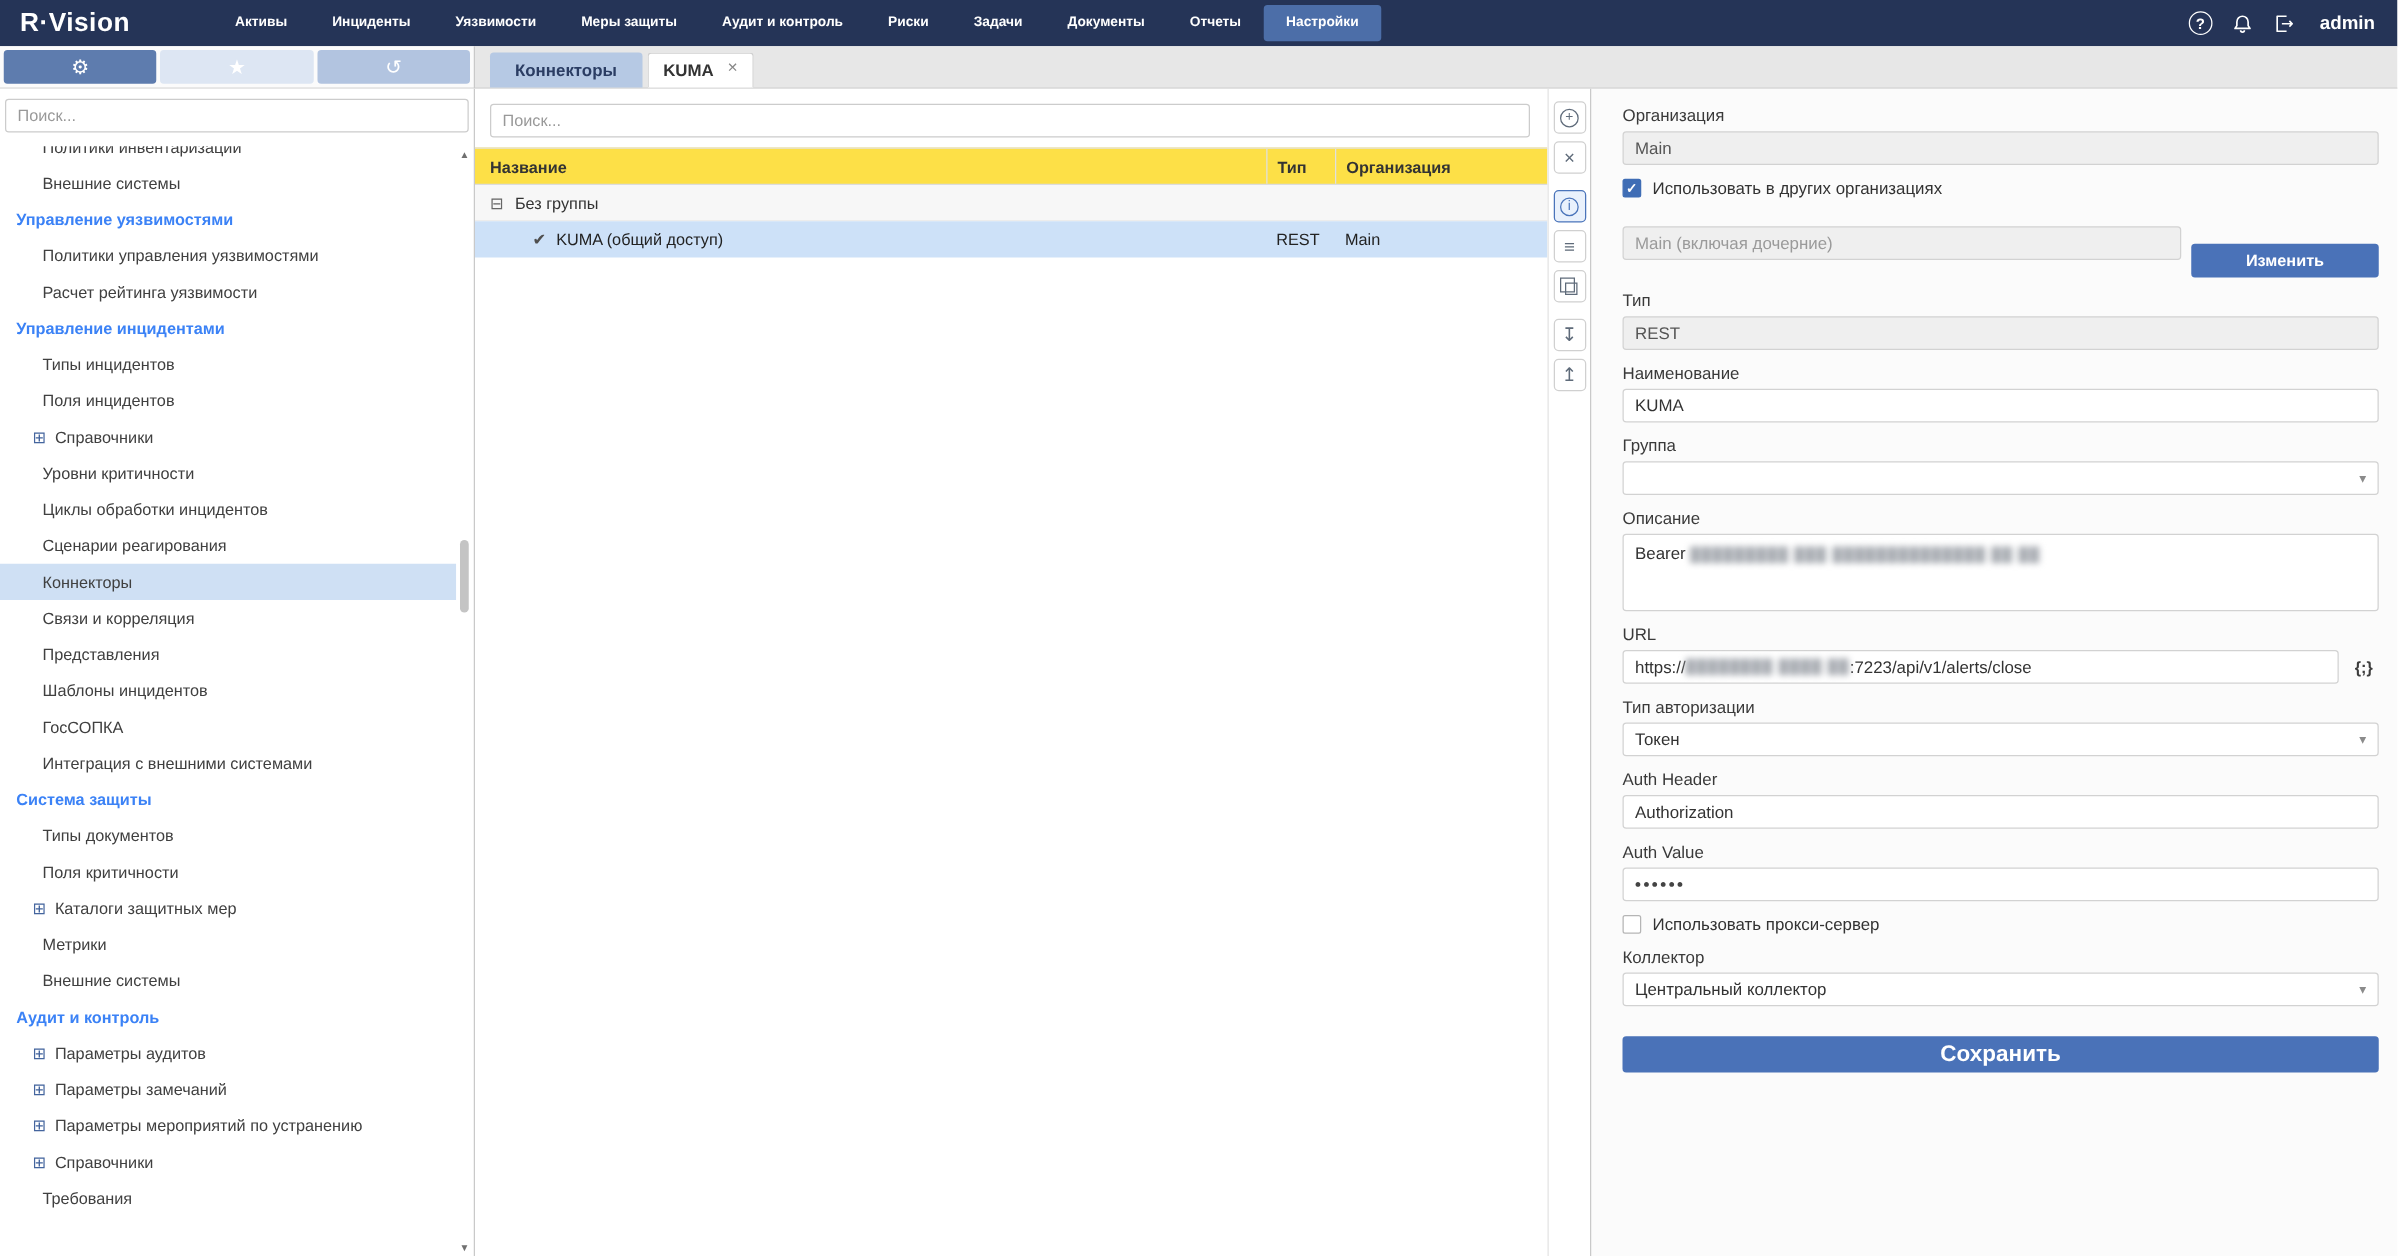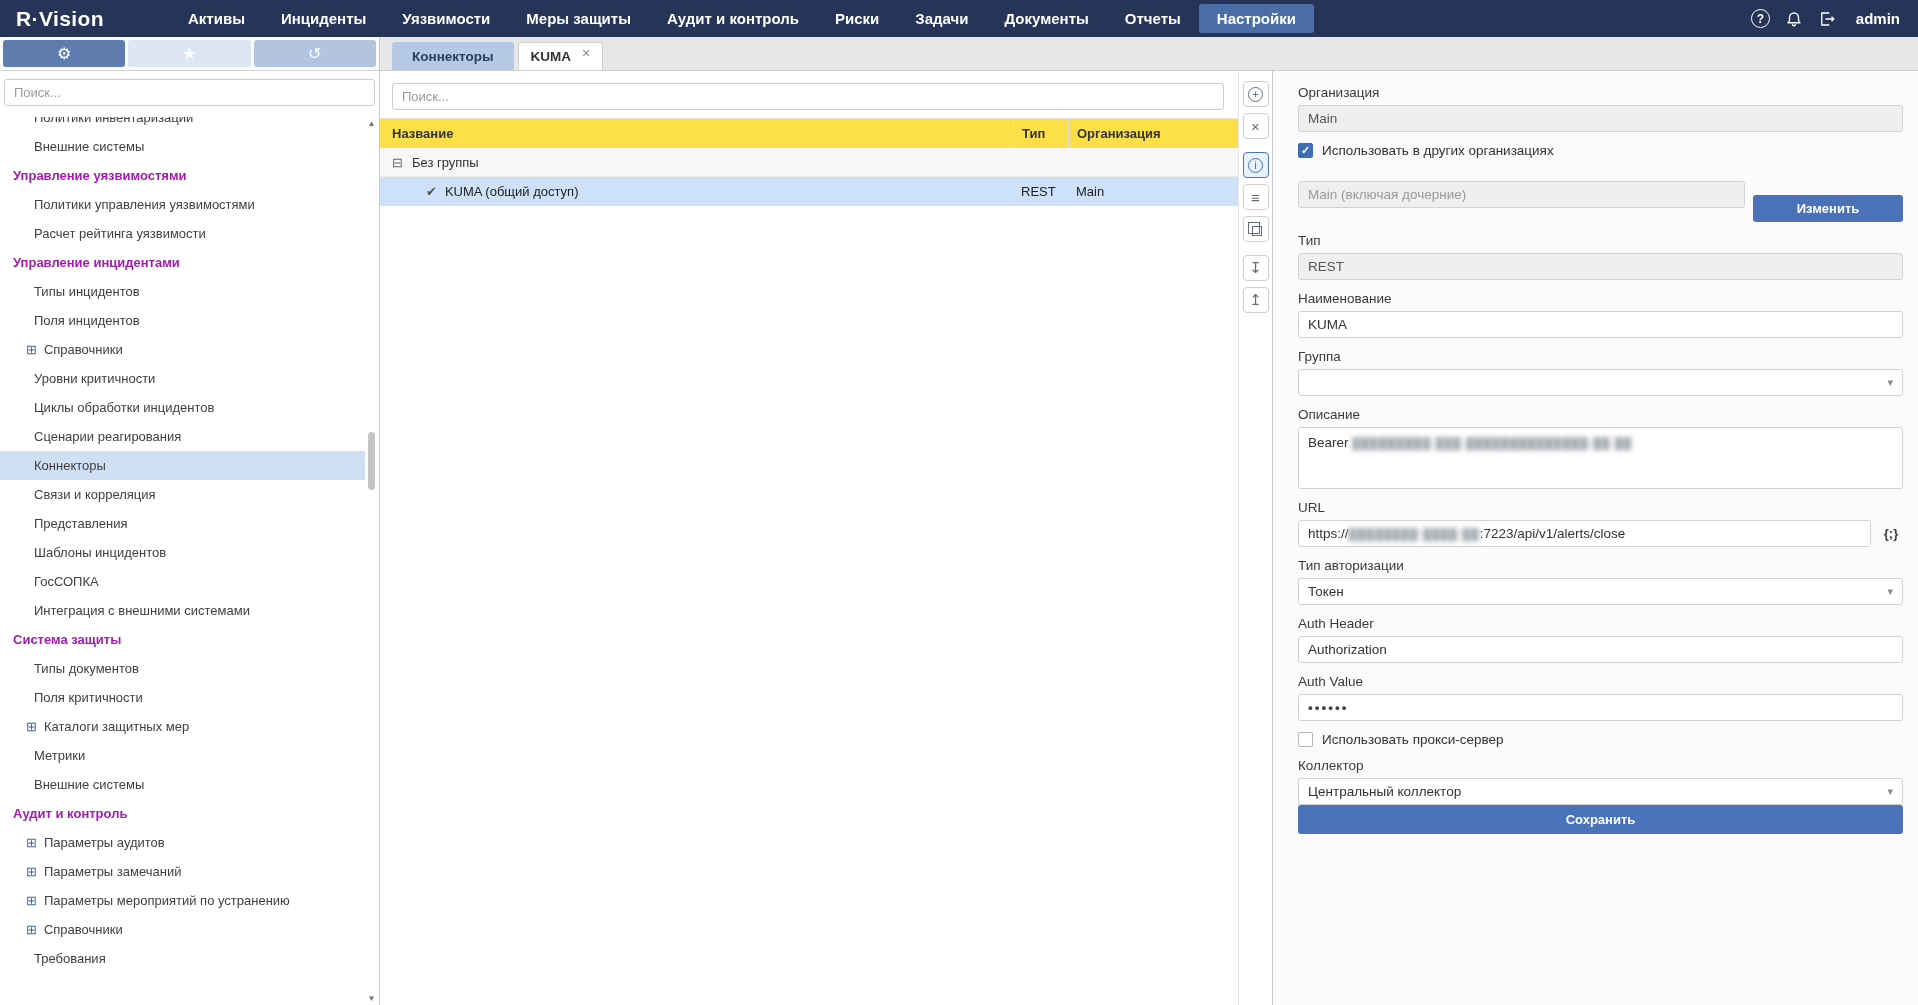--- a/index.html
+++ b/index.html
@@ -5,21 +5,21 @@
   * { box-sizing: border-box; margin: 0; padding: 0; }
   html, body { width: 1918px; height: 1005px; overflow: hidden; }
   body { font-family: "Liberation Sans", sans-serif; background: #fff; color: #333; }
 
   .app { width: 1918px; height: 1005px; display: flex; flex-direction: column; }
 
   
   .topnav { height: 37px; background: #253457; display: flex; align-items: center; flex: 0 0 37px; }
   .logo { width: 170px; padding-left: 16px; font-size: 21px; font-weight: bold; color: #fff; letter-spacing: .4px; }
   .nav-items { display: flex; align-items: center; height: 100%; }
-  .nav-item { height: 29px; line-height: 29px; padding: 0 18px; color: #fff; font-size: 15px; font-weight: 700; border-radius: 3px; cursor: default; white-space: nowrap; text-align: center; }
+  .nav-item { height: 29px; line-height: 29px; padding: 0 18px; color: #fff; font-size: 11px; font-weight: 700; border-radius: 3px; cursor: default; white-space: nowrap; text-align: center; }
   .nav-item.active { background: #4c6ea8; }
   .topnav-right { margin-left: auto; display: flex; align-items: center; gap: 15px; padding-right: 18px; color: #fff; }
   .help-icon { width: 19px; height: 19px; border: 1.5px solid #fff; border-radius: 50%; font-size: 12px; font-weight: 700; display: flex; align-items: center; justify-content: center; }
   .icon-btn { display: flex; align-items: center; }
   .user { display: flex; align-items: center; gap: 20px; font-size: 15px; font-weight: 700; }
 
   
   .tabstrip { height: 34px; flex: 0 0 34px; display: flex; }
   .tabstrip-left { width: 380px; background: #fbfbfb; border-right: 1px solid #c9c9c9; border-bottom: 1px solid #d4d4d4; display: flex; gap: 3px; padding: 3px; }
   .sb-tab { flex: 1; border-radius: 3px; display: flex; align-items: center; justify-content: center; color: #fff; font-size: 16px; }
@@ -37,21 +37,21 @@
 
   
   .sidebar { width: 380px; flex: 0 0 380px; background: #fff; border-right: 1px solid #c9c9c9; position: relative; overflow: hidden; }
   .search { display: block; height: 27px; border: 1px solid #ccc; border-radius: 3px; padding: 0 9px; font-size: 13px; font-family: "Liberation Sans", sans-serif; color: #333; outline: none; }
   .search::placeholder { color: #999; }
   .sidebar .search { margin: 8px 4px 6px 4px; width: 371px; }
   .tree { position: absolute; top: 46px; bottom: 0; left: 0; right: 14px; overflow: hidden; }
   .tree-item, .tree-section { height: 29px; line-height: 29px; font-size: 13px; white-space: nowrap; }
   .tree-item { padding-left: 34px; color: #404040; cursor: default; }
   .tree-item.expandable { padding-left: 26px; }
-  .tree-section { padding-left: 13px; font-weight: 700; color: #a21caf; }
+  .tree-section { padding-left: 13px; font-weight: 700; color: #3b82f6; }
   .tree-item.selected { background: #cfe0f4; }
   .tree-item.partial { margin-top: -14px; }
   .expand-icon { color: #44659e; font-size: 13px; margin-right: 7px; }
   .vscroll { position: absolute; right: 1px; top: 46px; bottom: 0; width: 13px; }
   .vscroll .arr { position: absolute; left: 0; width: 13px; text-align: center; font-size: 8px; color: #707070; }
   .arr.up { top: 2px; } .arr.down { bottom: 2px; }
   .vthumb { position: absolute; left: 3px; top: 315px; width: 7px; height: 58px; background: #c4c4c4; border-radius: 4px; }
 
   
   .middle { width: 858px; flex: 0 0 858px; background: #fff; display: flex; flex-direction: column; }
@@ -90,21 +90,21 @@
   .f-textarea { height: 62px; padding-top: 6px; line-height: 17px; }
   .check-row { display: flex; align-items: center; gap: 9px; margin: 11px 0 3px; font-size: 13.5px; color: #333; }
   .checkbox { width: 15px; height: 15px; border: 1px solid #b5b5b5; border-radius: 2px; background: #fff; flex: 0 0 15px; display: flex; align-items: center; justify-content: center; }
   .checkbox.checked { background: #3f6db5; border-color: #3f6db5; }
   .checkbox.checked::after { content: "✓"; color: #fff; font-size: 11px; font-weight: 700; }
   .scope-row, .url-row { display: flex; gap: 8px; align-items: center; margin-top: 8px; }
   .url-row { margin-top: 0; }
   .flex1 { flex: 1; }
   .btn { height: 27px; background: #4a72b8; color: #fff; border: none; border-radius: 3px; font-size: 13px; font-weight: 700; font-family: "Liberation Sans", sans-serif; display: flex; align-items: center; justify-content: center; }
   .btn.change { width: 150px; flex: 0 0 150px; margin-top: 29px; }
-  .btn.save { width: 100%; margin-top: 0; height: 29px; font-size: 13px; }
+  .btn.save { width: 100%; margin-top: 24px; height: 29px; font-size: 18px; }
   .braces { width: 24px; flex: 0 0 24px; text-align: center; color: #3c3c3c; font-weight: 700; font-size: 13px; }
   .redacted { filter: blur(2.5px); color: #a9adb3; font-size: 11px; letter-spacing: 1px; }
   .masked { letter-spacing: 2px; font-weight: 700; color: #444; }
 </style>
 </head>
 <body>
 
 <div class="app">
 
   <header class="topnav">

